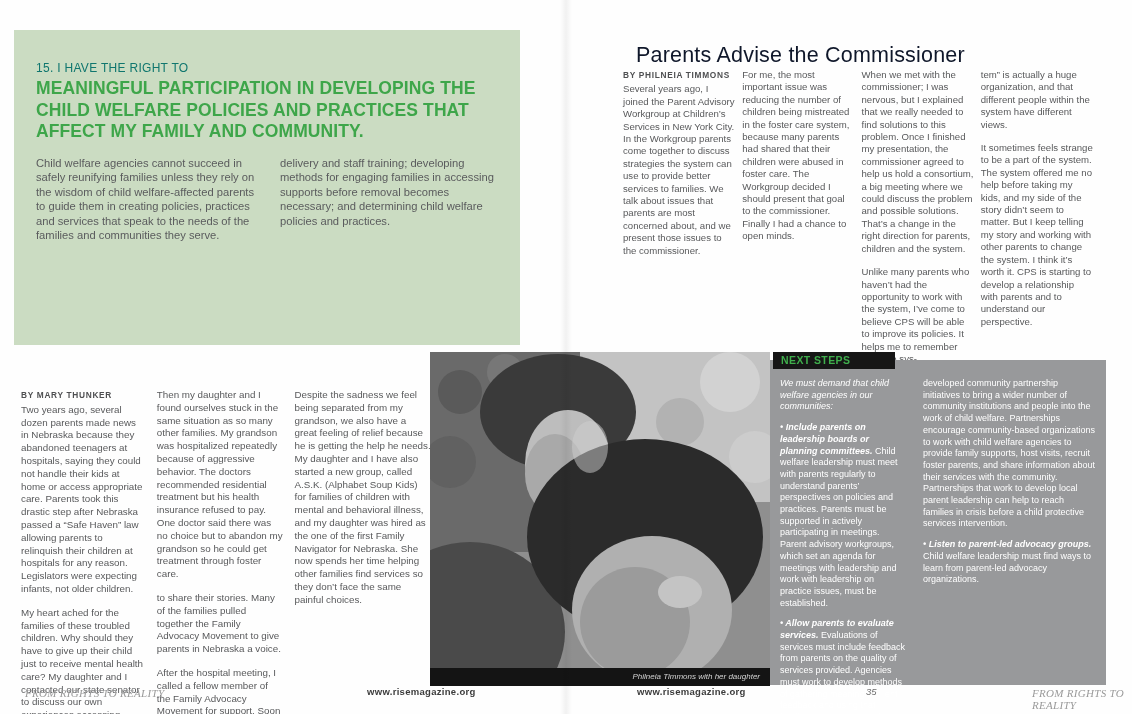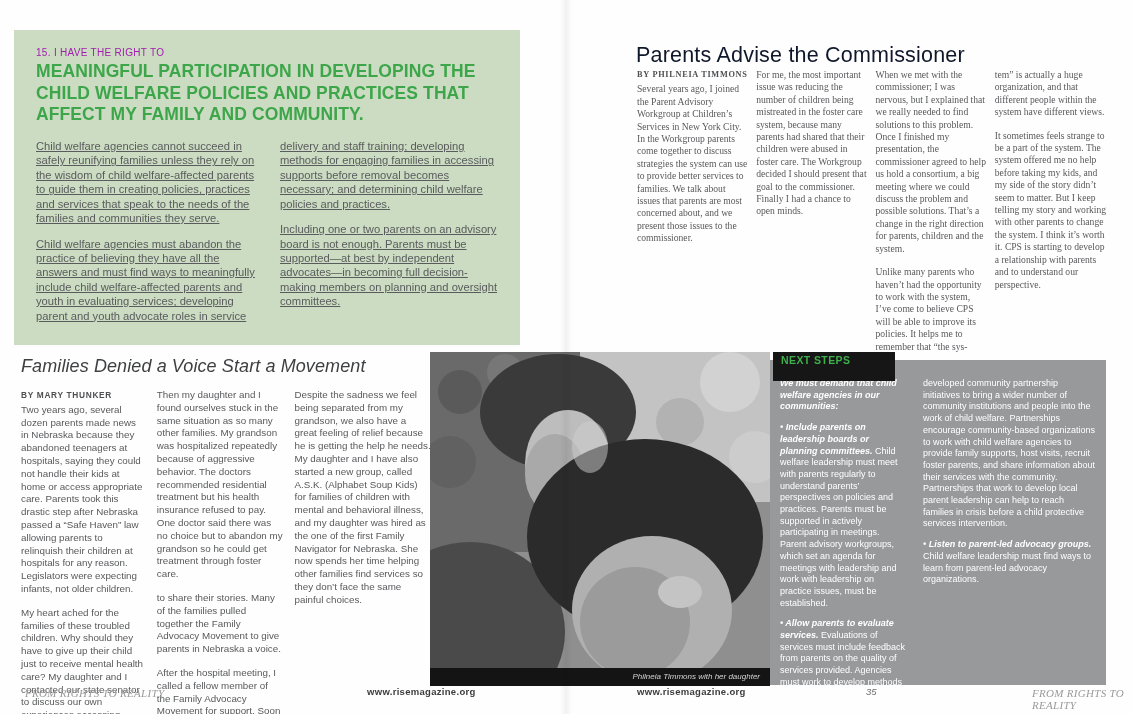--- a/index.html
+++ b/index.html
@@ -17,27 +17,27 @@
   .fold {
     position: absolute; left: 560px; top: 0; width: 12px; height: 714px;
     background: linear-gradient(90deg, rgba(0,0,0,0) 0%, rgba(0,0,0,0.05) 50%, rgba(0,0,0,0) 100%);
   }
 
   
   .rights-box {
     position: absolute; left: 14px; top: 30px; width: 506px; height: 315px;
     background: #cbdcc2; padding: 17px 20px 0 22px;
   }
-  .rights-kicker { color: #a21caf; font-size: 10px; letter-spacing: 0.3px; font-weight: 400; }
+  .rights-kicker { color: #0f766e; font-size: 12px; letter-spacing: 0.3px; font-weight: 400; margin-top: 14px; }
   .rights-title {
     color: #3ea64a; font-size: 17.5px; font-weight: 700; line-height: 1.24;
     margin: 3px 0 13px 0; letter-spacing: 0.1px; max-width: 470px;
   }
   .rights-cols { display: flex; gap: 24px; font-size: 11.2px; line-height: 14.4px; color: #5a5b5d; }
-  .rights-cols .col { flex: 1; text-decoration: underline; }
+  .rights-cols .col { flex: 1; }
   .rights-cols p { margin-bottom: 11px; }
 
   
   .article-left-title {
     position: absolute; left: 21px; top: 356px;
     font-size: 18px; font-style: italic; font-weight: 500; color: #3e3f41; letter-spacing: 0.1px;
   }
   .article-left {
     position: absolute; left: 21px; top: 389px; width: 410px;
     display: flex; gap: 11px;
@@ -71,44 +71,44 @@
     position: absolute; left: 637px; top: 25px; width: 262px; height: 17px;
     background: #3fa84b; color: #ffffff;
     font-size: 10.5px; font-weight: 700; letter-spacing: 0.5px; line-height: 17px;
     padding-left: 9px;
   }
   .article-right-title {
     position: absolute; left: 636px; top: 43px;
     font-size: 21.5px; font-weight: 500; color: #0f172a; letter-spacing: 0.2px;
   }
   .article-right {
-    position: absolute; left: 637px; top: 69px; width: 470px;
+    position: absolute; left: 623px; top: 69px; width: 470px;
     display: flex; gap: 7px;
-    font-size: 9.6px; line-height: 12.4px; color: #58595b; font-family: Liberation Serif, serif;
+    font-size: 9.6px; line-height: 12.4px; color: #58595b;
   }
   .article-right .col { flex: 1; }
 
   
   .next-steps {
     position: absolute; left: 770px; top: 360px; width: 336px; height: 325px;
     background: #98999b; color: #ffffff;
   }
   .ns-banner {
-    position: absolute; left: 3px; top: -8px; height: 29px; width: 122px;
+    position: absolute; left: 3px; top: -8px; height: 17px; width: 122px;
     background: #161616; color: #3fae4c;
     font-size: 10.5px; font-weight: 700; letter-spacing: 0.4px; line-height: 17px;
     padding-left: 8px;
   }
   .ns-cols {
     display: flex; gap: 15px; padding: 18px 10px 0 10px;
     font-size: 9px; line-height: 11.7px;
   }
   .ns-c1 { width: 128px; flex: none; }
   .ns-c2 { flex: 1; }
-  .ns-intro { font-weight: 700; font-style: italic; margin-bottom: 9px; }
+  .ns-intro { font-weight: 400; font-style: italic; margin-bottom: 9px; }
   .ns-cols p { margin-bottom: 9px; }
   .ns-cols p strong { font-style: italic; }
 
   
   .footer-note {
     position: absolute; font-size: 11px; font-style: italic; color: #9a9a9a; letter-spacing: 0.3px; font-family: Liberation Serif, serif;
   }
   .footer-page { position: absolute; font-size: 9.5px; color: #6b6b6b; }
   .footer-url  { position: absolute; font-size: 9.5px; font-weight: 700; color: #3c3c3c; letter-spacing: 0.3px; text-decoration: none; cursor: pointer; }
   .f-l-note { left: 25px;  top: 687px; }
@@ -122,30 +122,27 @@
 <body>
 
 <div class="spread">
 
   <section class="rights-box">
     <div class="rights-kicker">15. I HAVE THE RIGHT TO</div>
     <h1 class="rights-title">MEANINGFUL PARTICIPATION IN DEVELOPING THE CHILD WELFARE POLICIES AND PRACTICES THAT AFFECT MY FAMILY AND COMMUNITY.</h1>
     <div class="rights-cols">
       <div class="col">
           <p>Child welfare agencies cannot succeed in safely reunifying families unless they rely on the wisdom of child welfare-affected parents to guide them in creating policies, practices and services that speak to the needs of the families and communities they serve.</p>
-          <p>Child welfare agencies must abandon the practice of believing they have all the answers and must find ways to meaningfully include child welfare-affected parents and youth in evaluating services; developing parent and youth advocate roles in service</p>
         </div>
       <div class="col">
           <p>delivery and staff training; developing methods for engaging families in accessing supports before removal becomes necessary; and determining child welfare policies and practices.</p>
-          <p>Including one or two parents on an advisory board is not enough. Parents must be supported—at best by independent advocates—in becoming full decision-making members on planning and oversight committees.</p>
         </div>
     </div>
   </section>
 
-  <h2 class="article-left-title">Families Denied a Voice Start a Movement</h2>
 
   <div class="article-left">
     <div class="col c1">
       <div class="byline">BY MARY THUNKER</div>
       <div>
           <p>Two years ago, several dozen parents made news in Nebraska because they abandoned teenagers at hospitals, saying they could not handle their kids at home or access appropriate care. Parents took this drastic step after Nebraska passed a “Safe Haven” law allowing parents to relinquish their children at hospitals for any reason. Legislators were expecting infants, not older children.</p>
           <p>My heart ached for the families of these troubled children. Why should they have to give up their child just to receive mental health care? My daughter and I contacted our state senator to discuss our own experiences accessing mental health services for my grandson. Soon after, a state senator gathered families</p>
         </div>
     </div>
     <div class="col c2">

